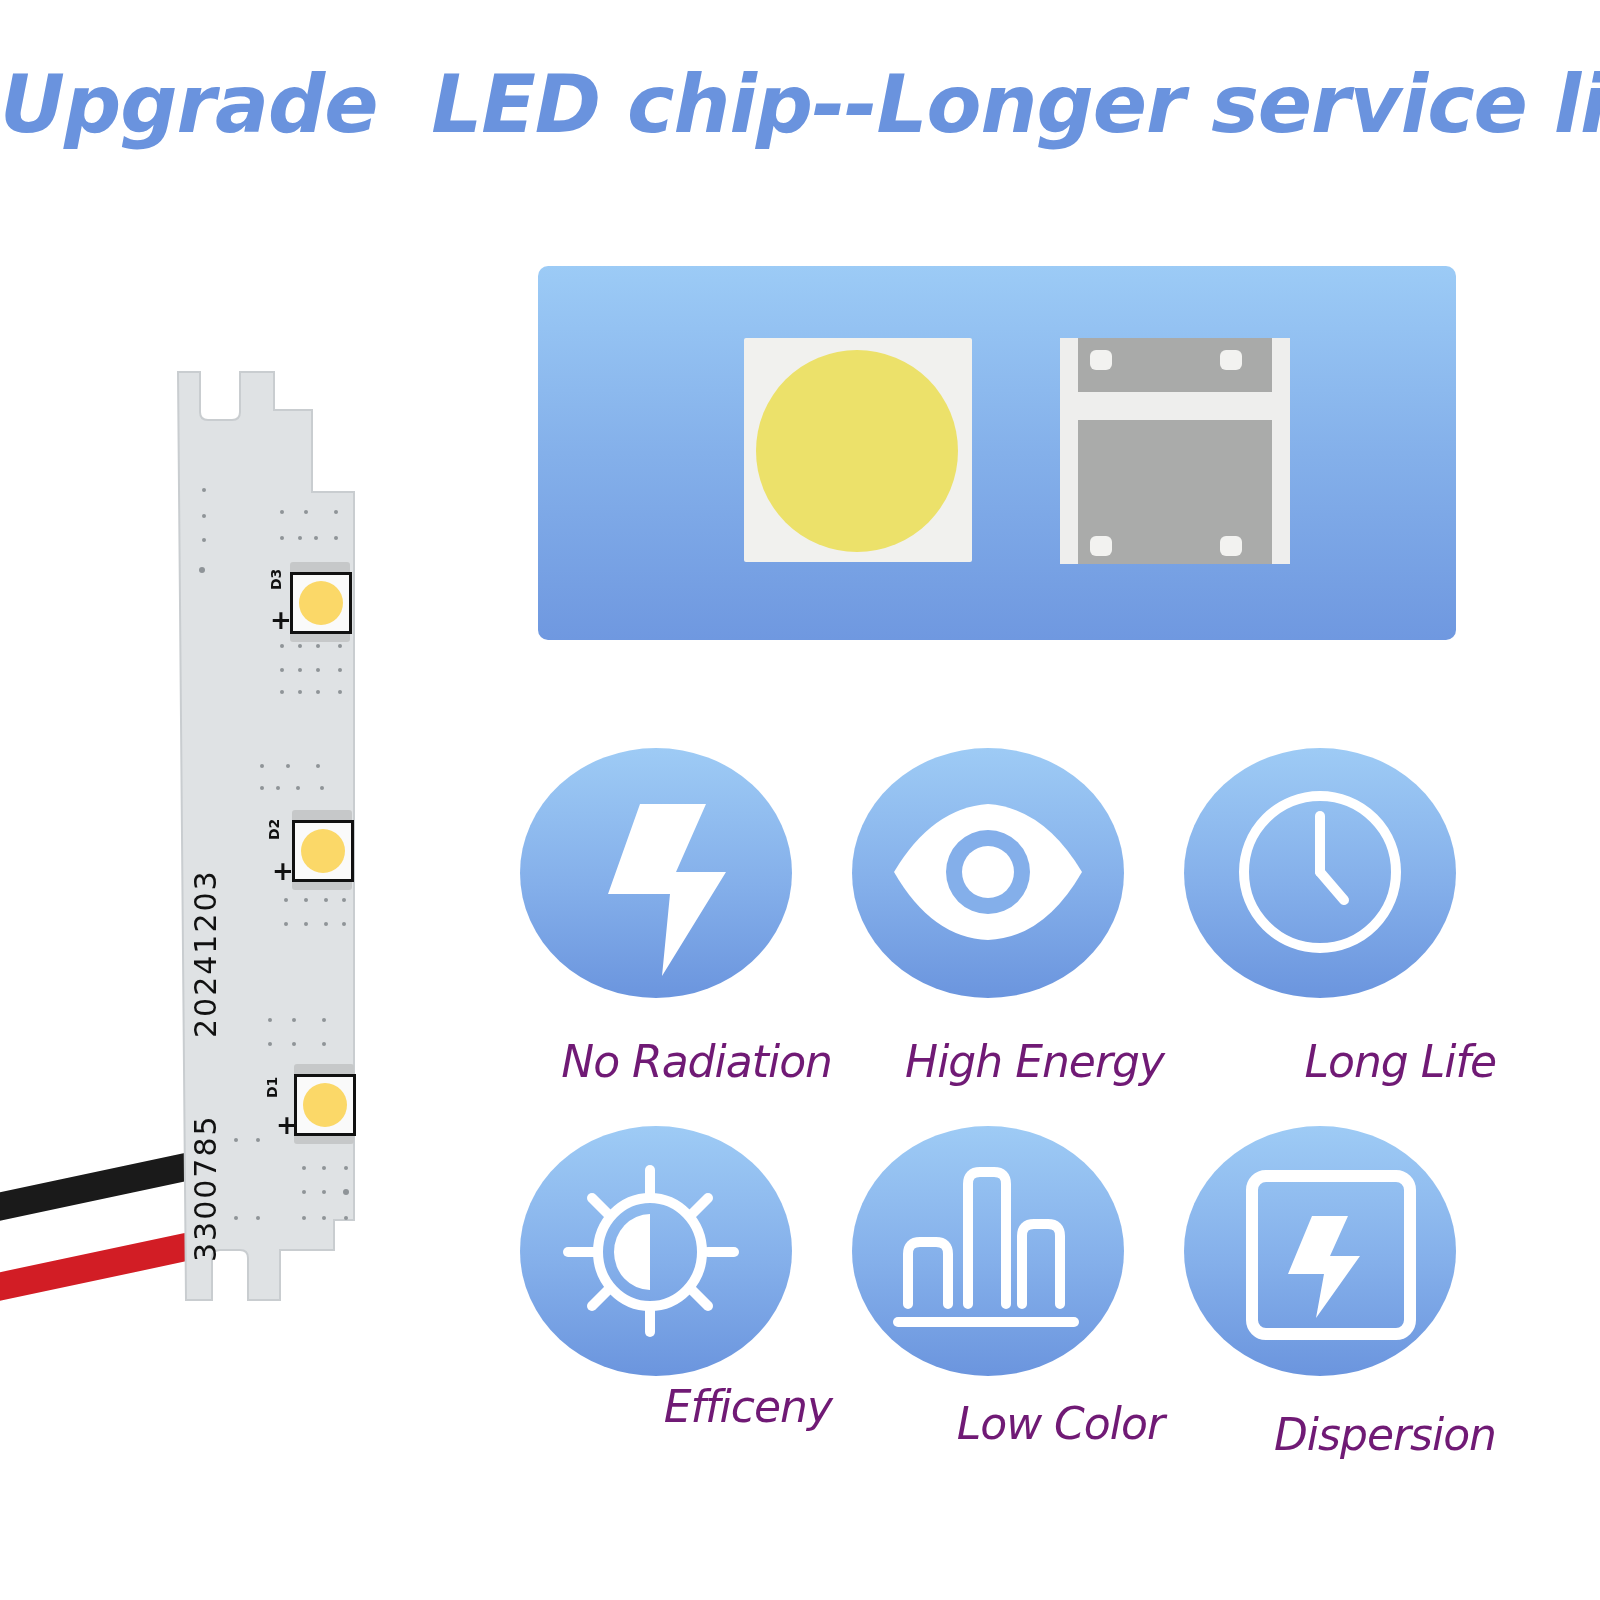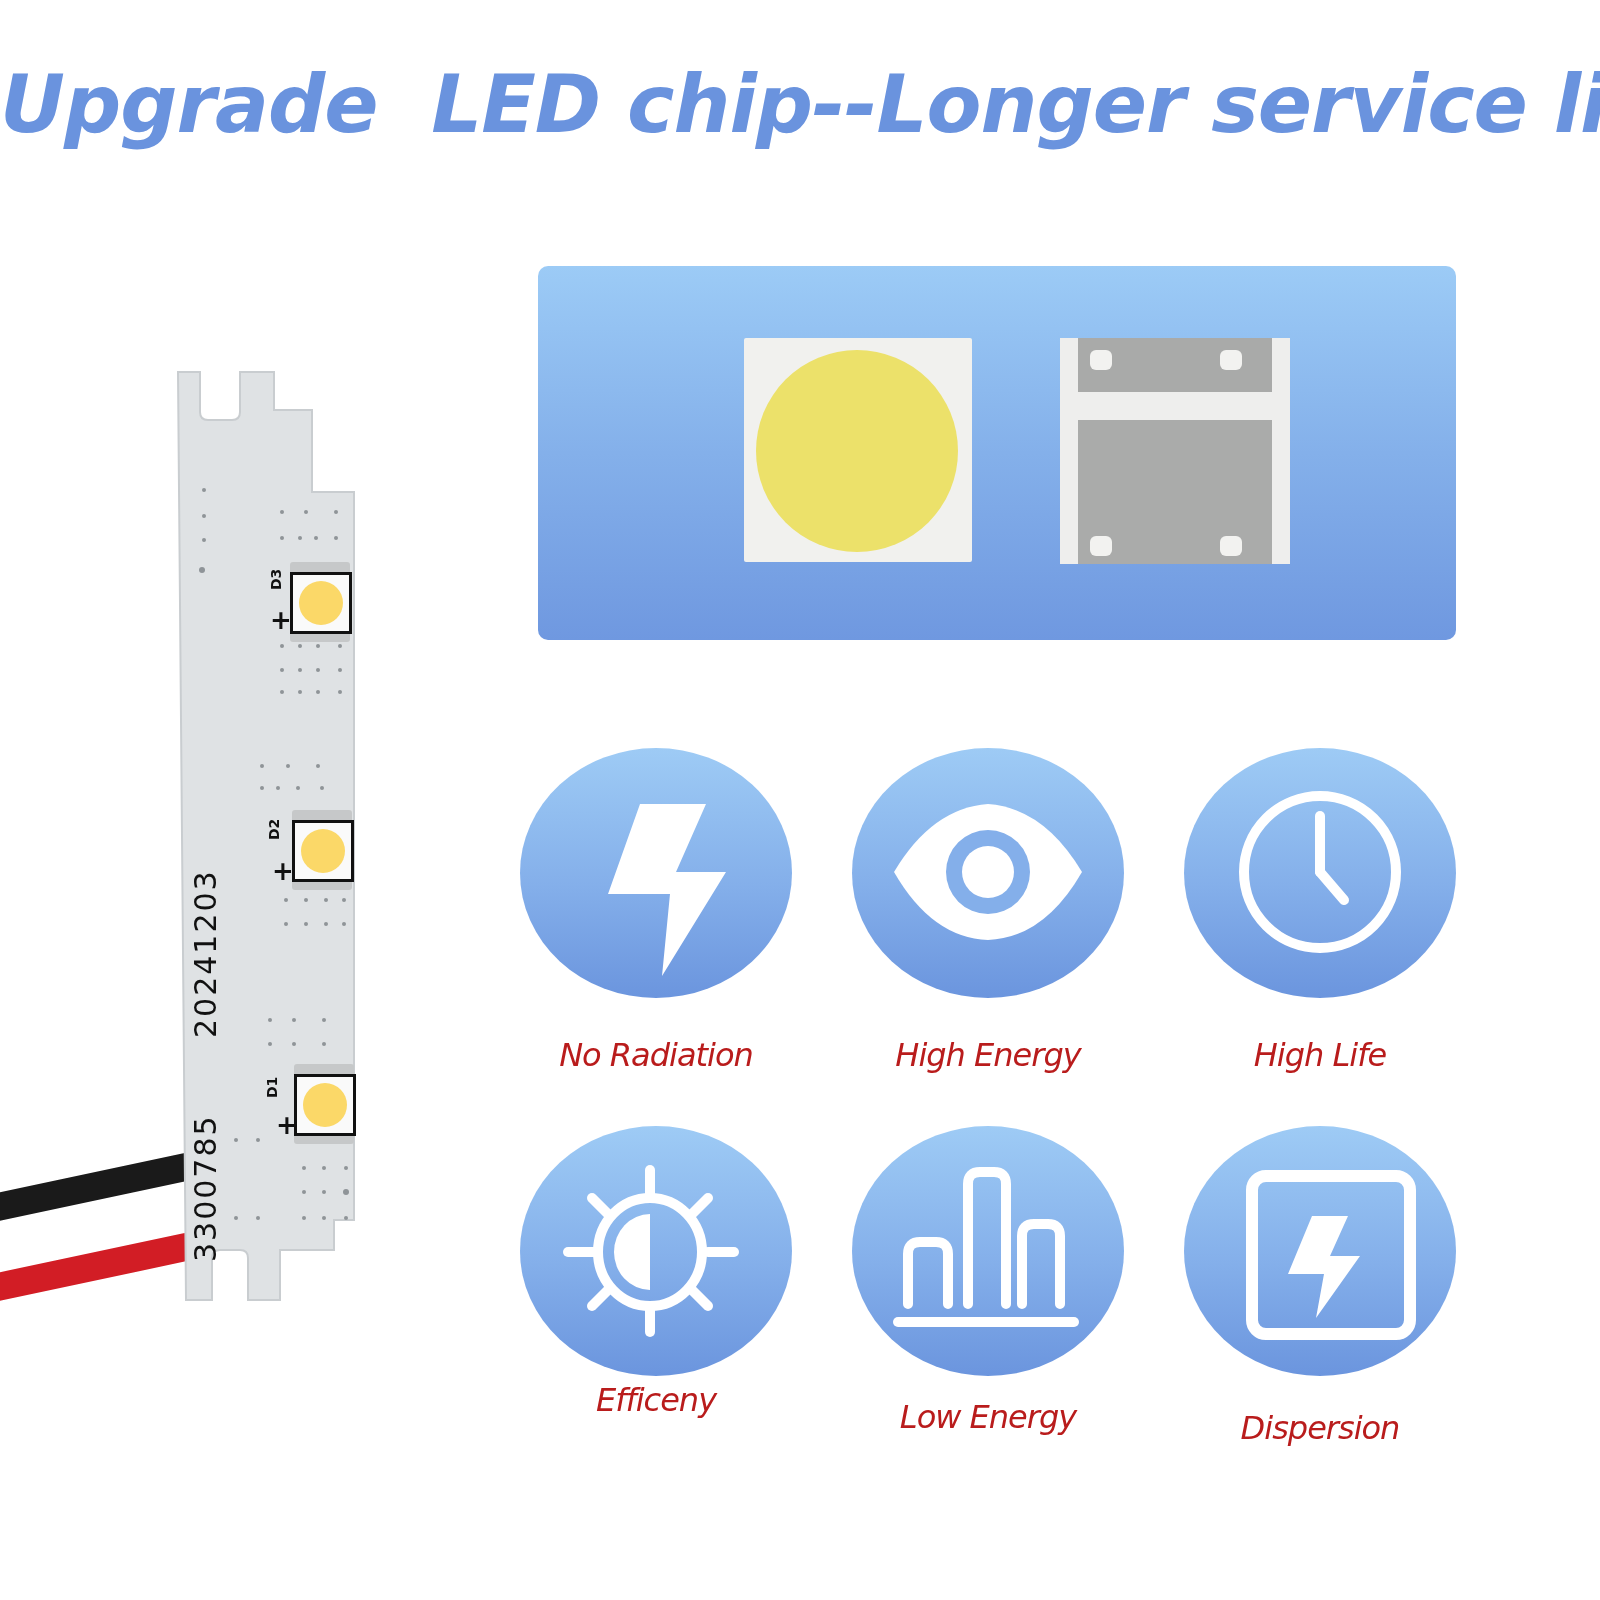--- a/index.html
+++ b/index.html
@@ -57,23 +57,23 @@
   .led .dot { position:absolute; left:6px; top:6px; width:44px; height:44px; border-radius:50%; background:#fbd868; }
 
   
   .feature { position:absolute; width: 280px; }
   .feature .circle {
     position:absolute; left: 0; top: 0; width: 272px; height: 250px; border-radius: 50%;
     background: linear-gradient(to bottom, #9ecbf5 0%, #84afea 55%, #6b95de 100%);
   }
   .feature .circle svg { position:absolute; left:0; top:0; width:272px; height:250px; }
   .feature .label {
-    position:absolute; left: -40px; width: 352px; text-align: center;
+    position:absolute; left: -40px; width: 352px; text-align: right;
     font-family: "DejaVu Sans", sans-serif; font-style: italic;
-    font-size: 32px; color: #b91c1c; white-space: nowrap; letter-spacing: -1px;
+    font-size: 44px; color: #701a75; white-space: nowrap; letter-spacing: -1px;
   }
 </style>
 </head>
 <body>
 
 <div class="headline">Upgrade  LED chip--Longer service life</div>
 
 <div class="pcb">
   <div class="wire wire-black"></div>
   <div class="wire wire-red"></div>
@@ -204,21 +204,21 @@
 </div>
 
 <div class="feature" style="left:1184px;top:748px;">
   <div class="circle">
     <svg viewBox="0 0 272 250">
       <ellipse cx="136" cy="124" rx="76" ry="76" fill="none" stroke="#fff" stroke-width="10"></ellipse>
       <line x1="136" y1="68" x2="136" y2="124" stroke="#fff" stroke-width="10" stroke-linecap="round"></line>
       <line x1="136" y1="124" x2="160" y2="152" stroke="#fff" stroke-width="10" stroke-linecap="round"></line>
     </svg>
   </div>
-  <div class="label" style="top:288px;">High Life</div>
+  <div class="label" style="top:288px;">Long Life</div>
 </div>
 
 <div class="feature" style="left:520px;top:1126px;">
   <div class="circle">
     <svg viewBox="0 0 272 250">
       <g stroke="#fff" stroke-width="10" stroke-linecap="round">
         <line x1="130" y1="44" x2="130" y2="70"></line>
         <line x1="130" y1="180" x2="130" y2="206"></line>
         <line x1="48" y1="126" x2="74" y2="126"></line>
         <line x1="188" y1="126" x2="214" y2="126"></line>
@@ -238,21 +238,21 @@
   <div class="circle">
     <svg viewBox="0 0 272 250">
       <g fill="none" stroke="#fff" stroke-width="10" stroke-linecap="round" stroke-linejoin="round">
         <path d="M56 178 L56 128 Q56 116 68 116 L84 116 Q96 116 96 128 L96 178"></path>
         <path d="M116 178 L116 58 Q116 46 128 46 L142 46 Q154 46 154 58 L154 178"></path>
         <path d="M170 178 L170 110 Q170 98 182 98 L196 98 Q208 98 208 110 L208 178"></path>
         <line x1="46" y1="196" x2="222" y2="196"></line>
       </g>
     </svg>
   </div>
-  <div class="label" style="top:272px;">Low Energy</div>
+  <div class="label" style="top:272px;">Low Color</div>
 </div>
 
 <div class="feature" style="left:1184px;top:1126px;">
   <div class="circle">
     <svg viewBox="0 0 272 250">
       <rect x="68" y="50" width="158" height="158" rx="14" fill="none" stroke="#fff" stroke-width="12"></rect>
       <polygon points="128,90 164,90 146,130 176,130 132,192 140,148 104,148" fill="#fff"></polygon>
     </svg>
   </div>
   <div class="label" style="top:283px;">Dispersion</div>

